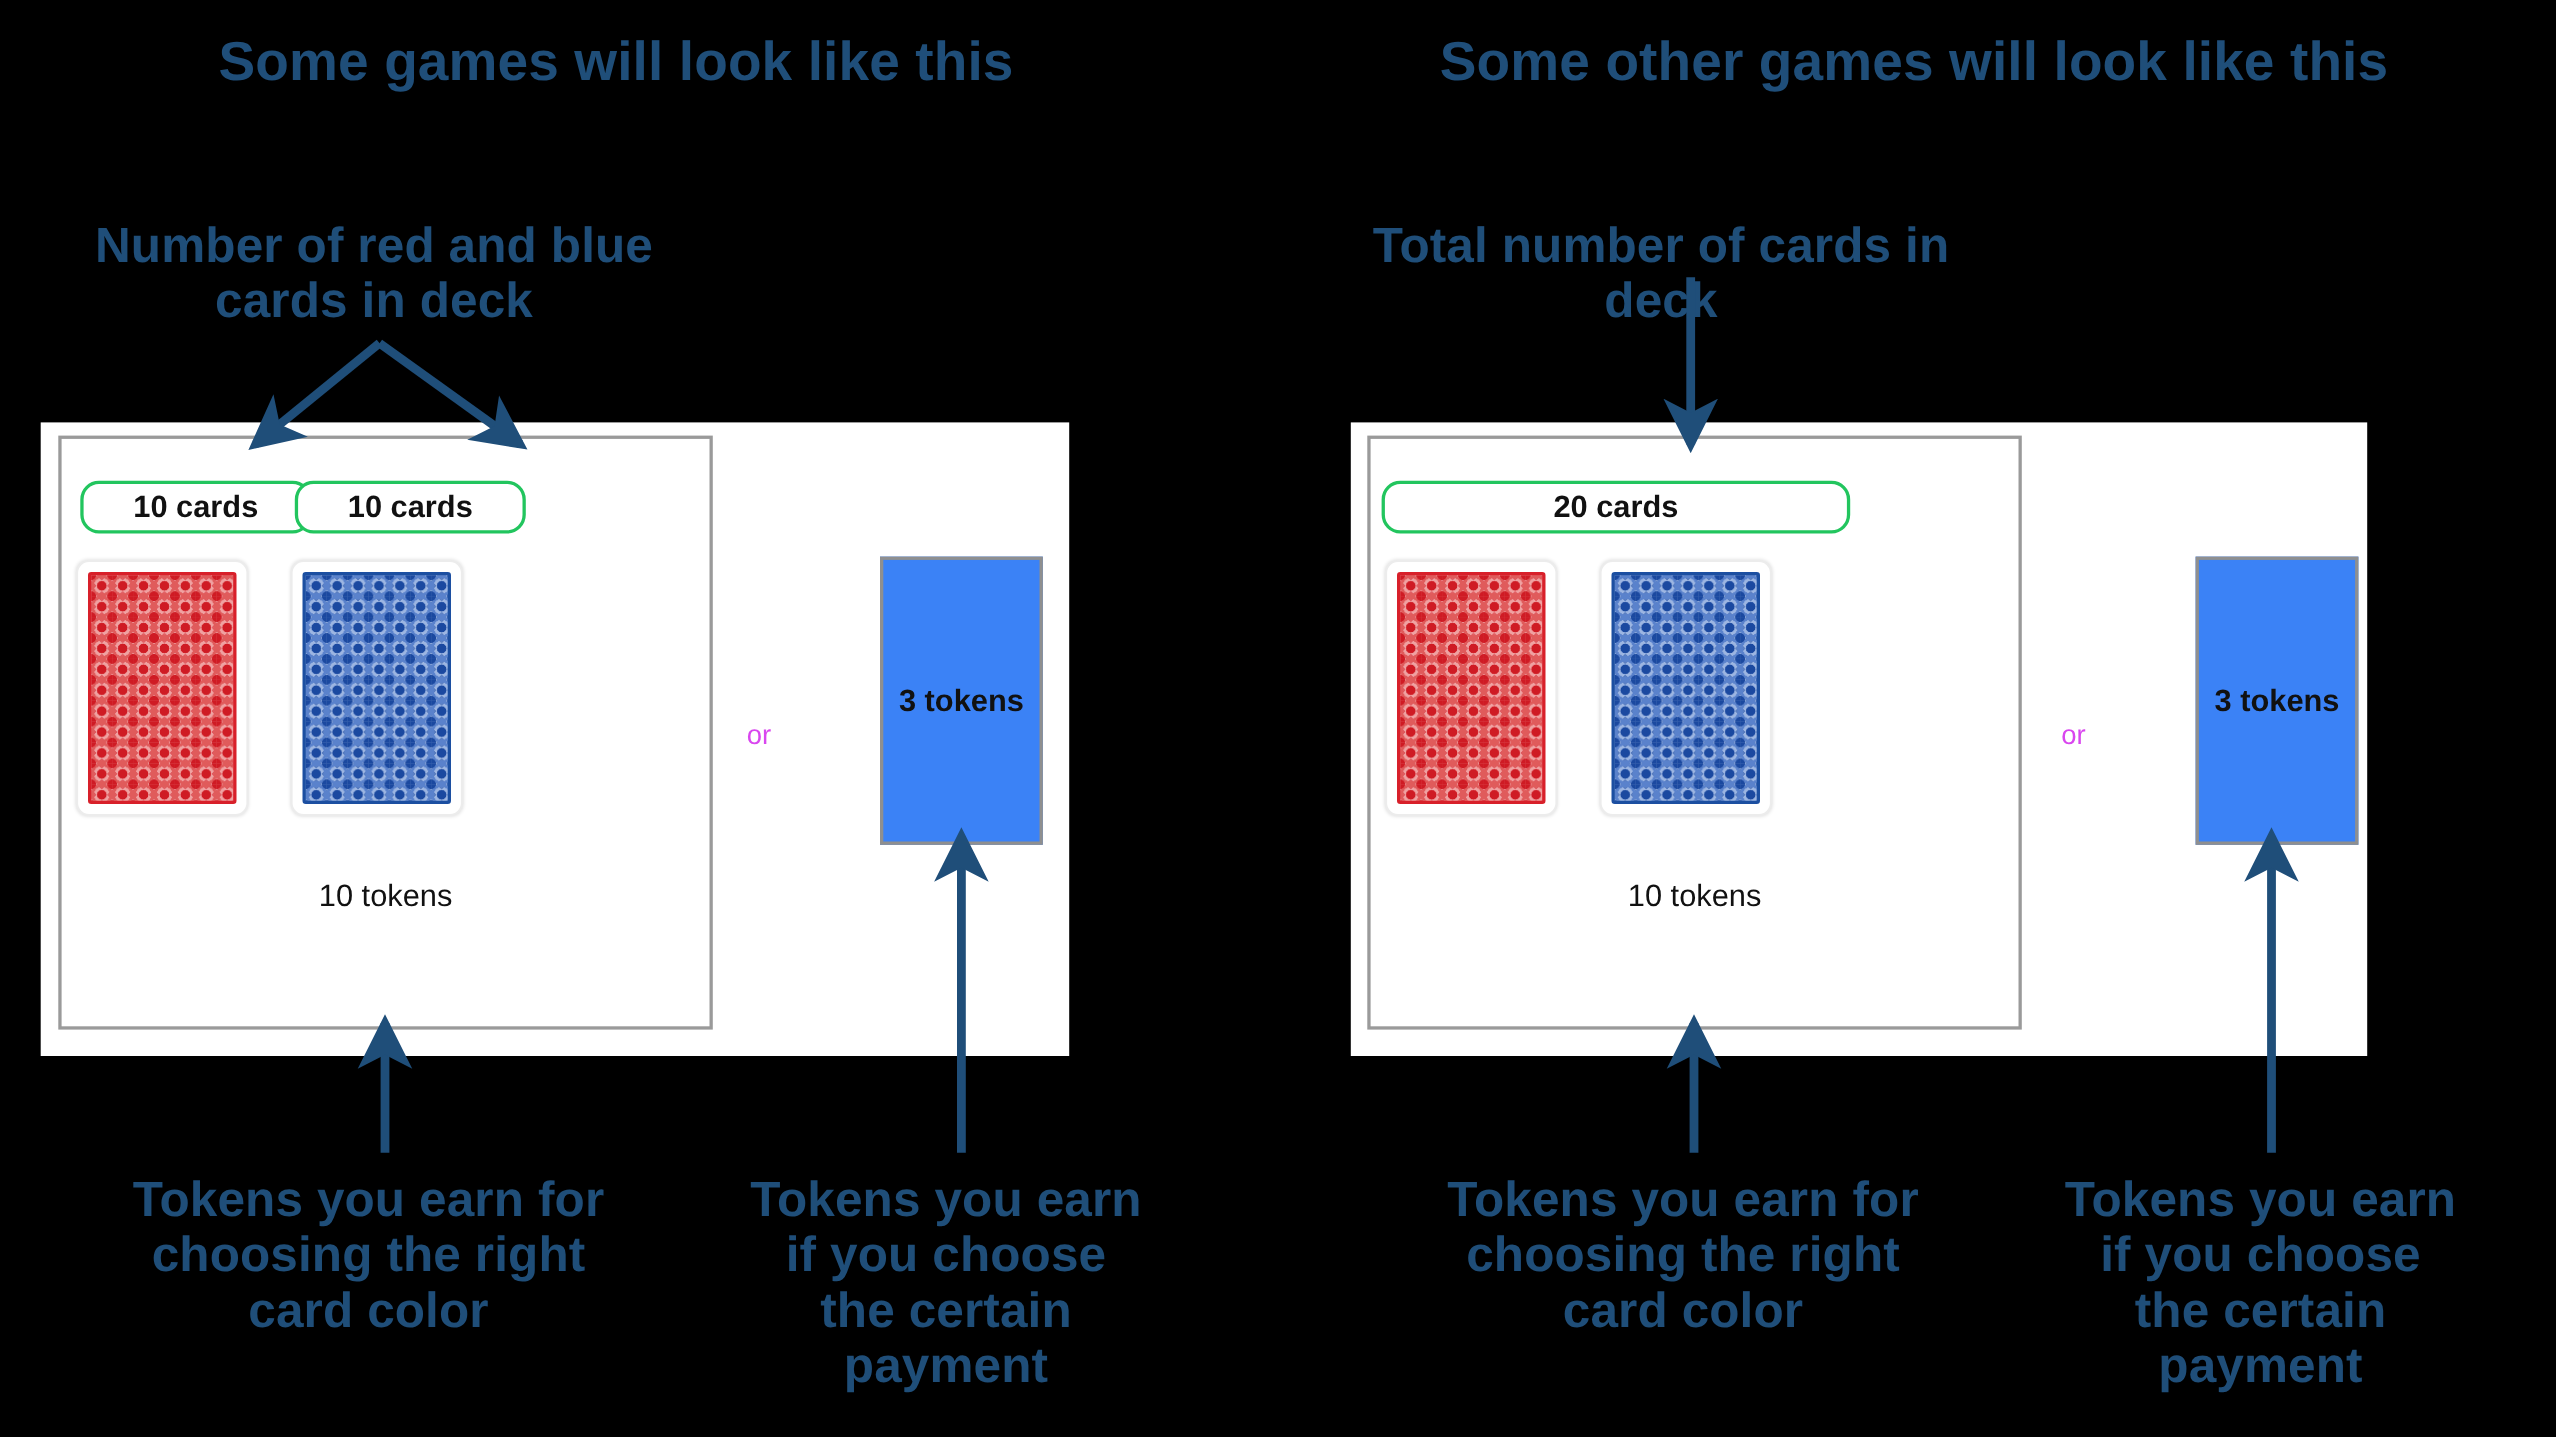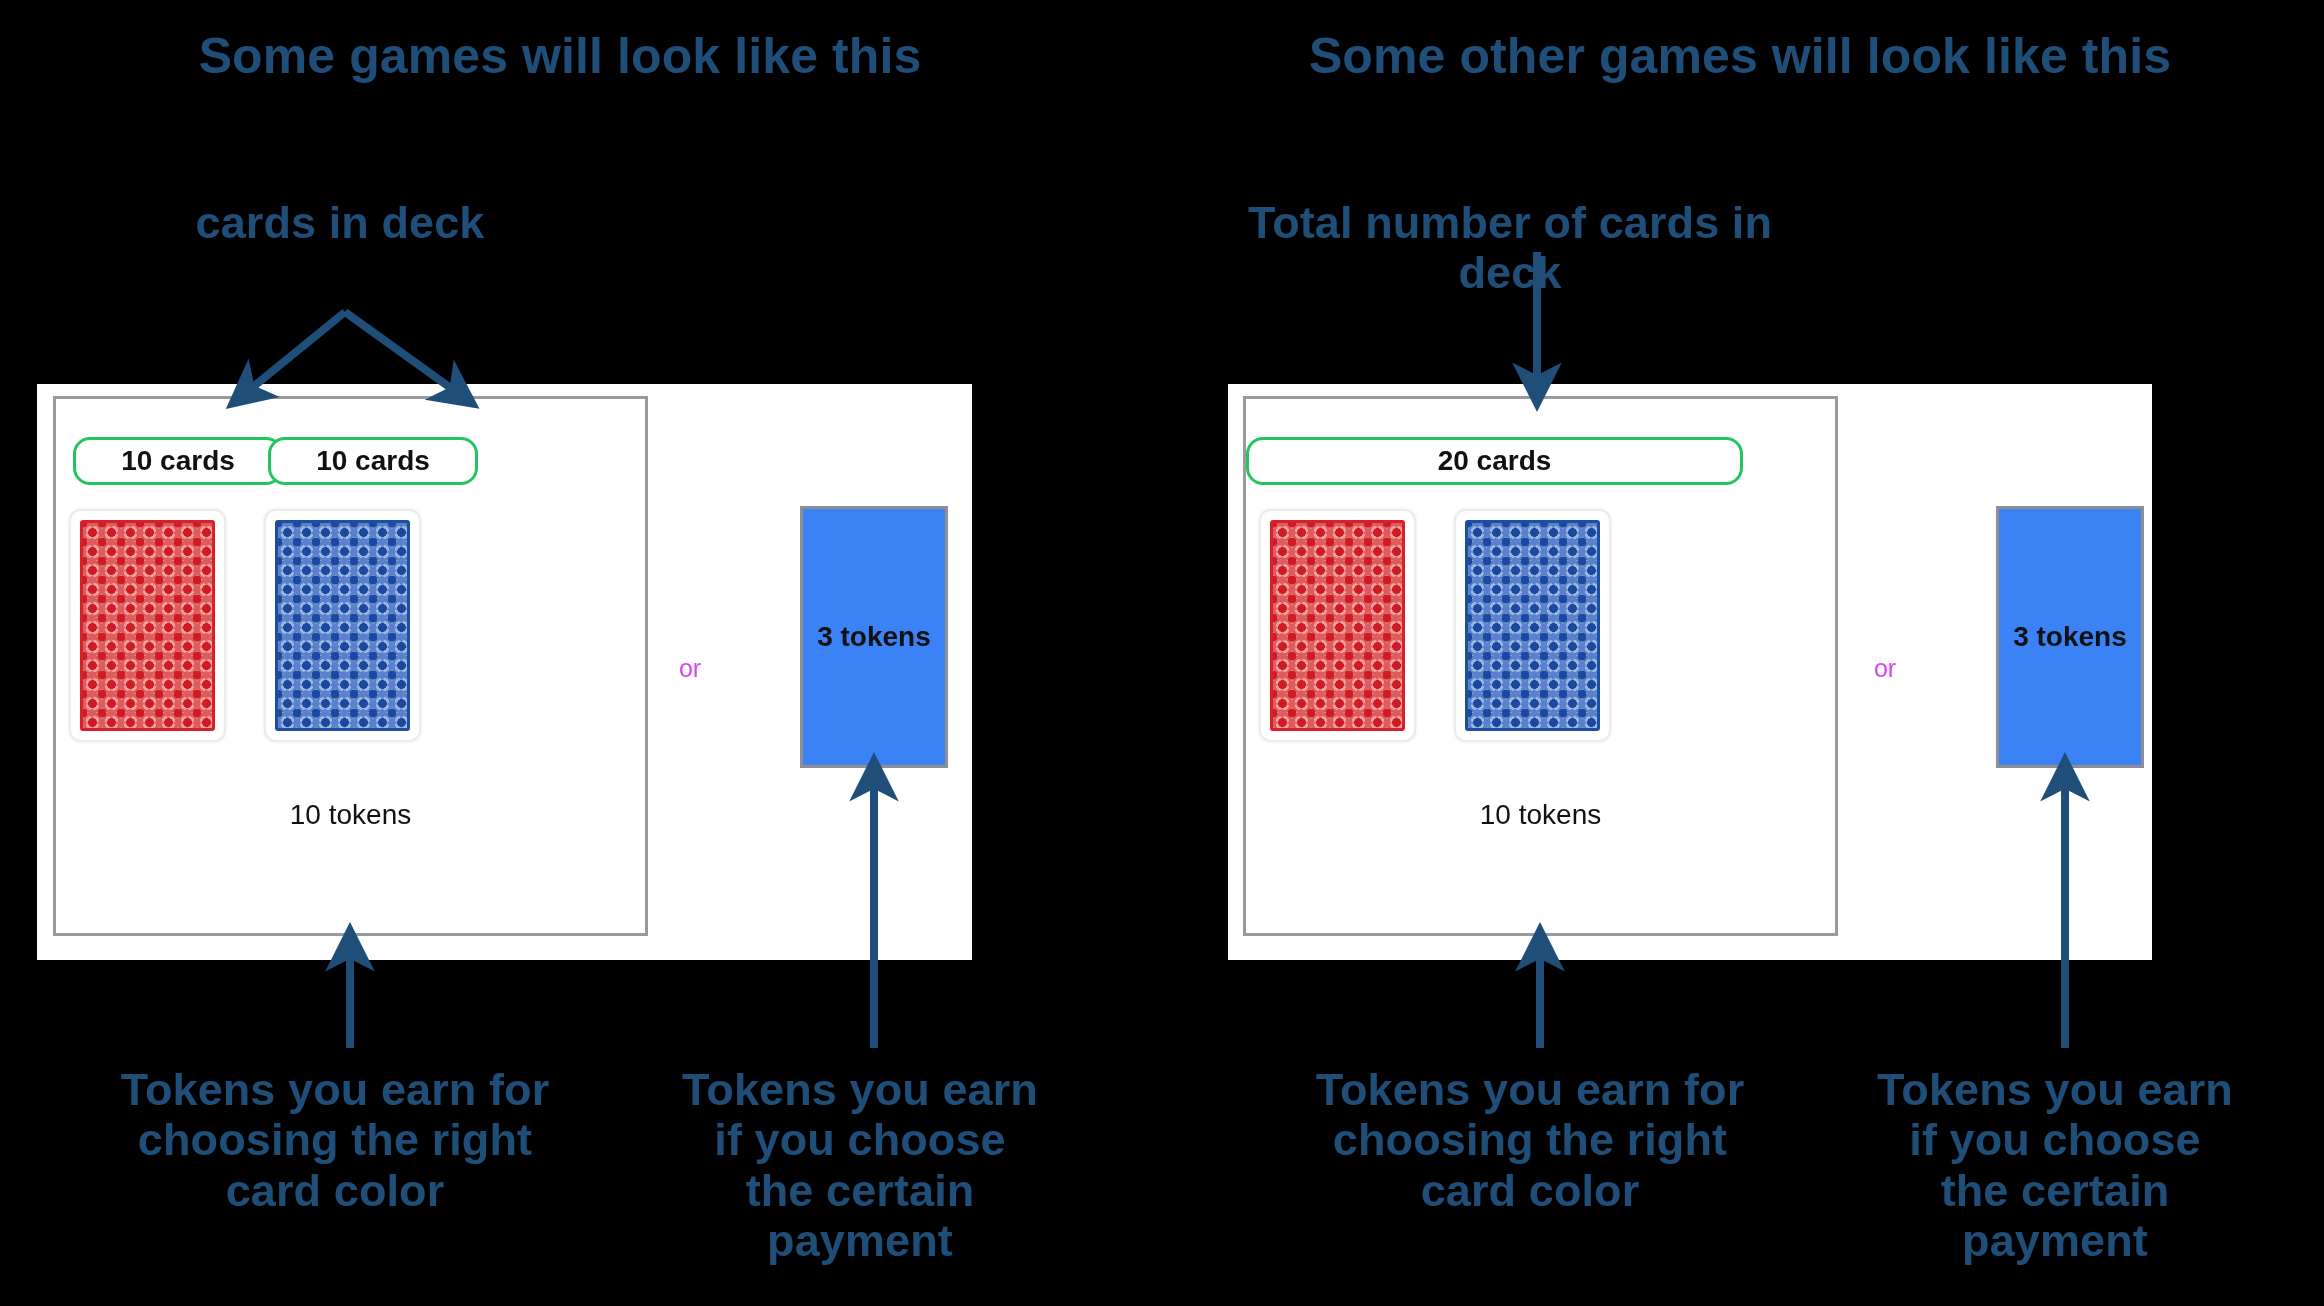--- a/index.html
+++ b/index.html
@@ -94,20 +94,21 @@
 
   <div class="anno title" style="left:140px;top:28px;width:840px;">
     <span>Some games will look like this</span>
   </div>
 
   <div class="anno title" style="left:1290px;top:28px;width:900px;">
     <span>Some other games will look like this</span>
   </div>
 
   <div class="anno label" style="left:40px;top:198px;width:600px;">
+    <div>Number of red and blue</div>
     <div>cards in deck</div>
   </div>
 
   <div class="anno label" style="left:1200px;top:198px;width:620px;">
     <div>Total number of cards in</div>
     <div>deck</div>
   </div>
 
   <div class="whitebg" style="left:37px;top:384px;width:935px;height:576px;"></div>
 
@@ -139,21 +140,21 @@
   </div>
 
   <div class="paybox" style="left:800px;top:506px;width:148px;height:262px;">
     <span>3 tokens</span>
   </div>
 
   <div class="whitebg" style="left:1228px;top:384px;width:924px;height:576px;"></div>
 
   <div class="panel" style="left:1243px;top:396px;width:595px;height:540px;">
 
-    <div class="pill" style="left:0;top:38px;width:497px;height:48px;">
+    <div class="pill" style="left:10px;top:38px;width:426px;height:48px;">
       <span>20 cards</span>
     </div>
 
     <div class="cardwrap" style="left:13px;top:110px;width:157px;height:233px;">
       <div class="cardface red"></div>
     </div>
 
     <div class="cardwrap" style="left:208px;top:110px;width:157px;height:233px;">
       <div class="cardface blue"></div>
     </div>

